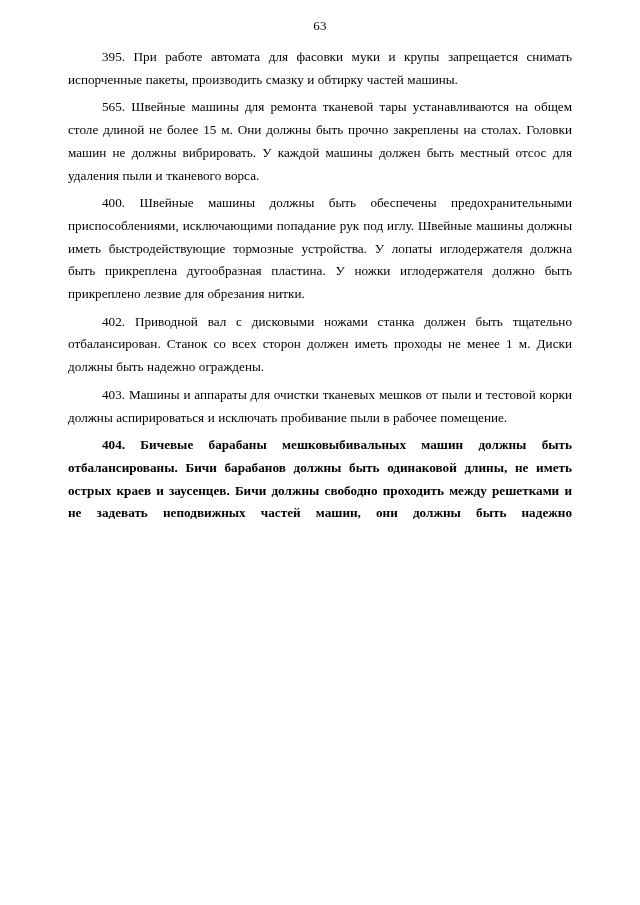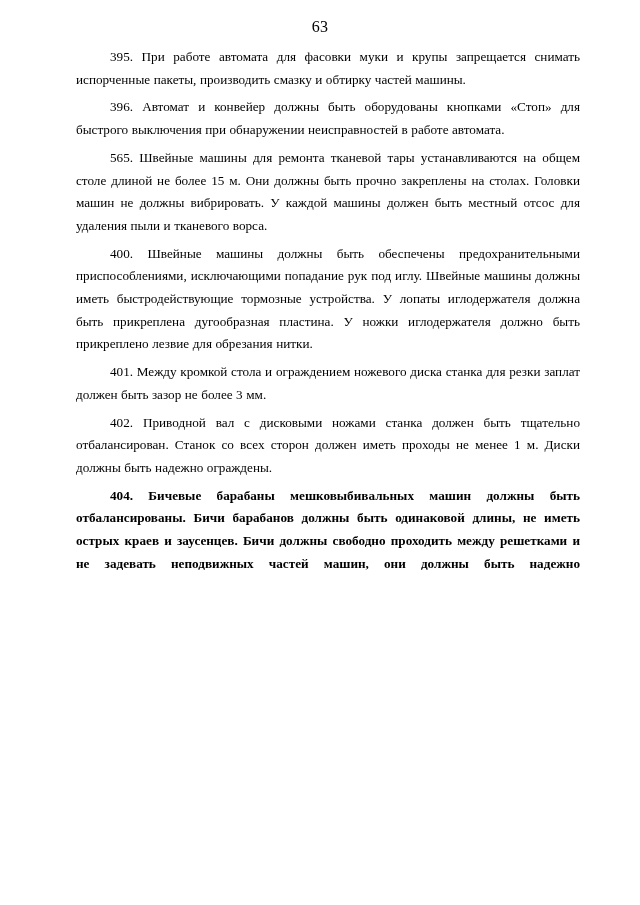--- a/index.html
+++ b/index.html
@@ -20,27 +20,27 @@
     height: 905px;
     box-sizing: border-box;
     padding: 0;
   }
   .page-number {
     position: absolute;
     top: 18px;
     left: 0;
     width: 640px;
     text-align: center;
-    font-size: 16px;
+    font-size: 13px;
     letter-spacing: 0.2px;
   }
   .content {
     position: absolute;
     top: 46px;
-    left: 76px;
+    left: 68px;
     width: 504px;
   }
   p.para {
     margin: 0 0 5px 0;
     font-size: 13.2px;
     line-height: 1.72;
     text-align: justify;
     text-align-last: left;
     text-indent: 34px;
     word-spacing: 0.2px;
@@ -53,21 +53,20 @@
 </style>
 </head>
 <body>
 
 <div class="page">
 
   <div class="page-number">63</div>
 
   <div class="content">
     <p class="para">395.  При работе автомата для фасовки муки и крупы запрещается снимать испорченные пакеты, производить смазку и обтирку частей машины.</p>
-    <p class="para">396.  Автомат и конвейер должны быть оборудованы кнопками «Стоп» для быстрого выключения при обнаружении неисправностей в работе автомата.</p>
     <p class="para">565.  Швейные машины для ремонта тканевой тары устанавливаются на общем столе длиной не более 15 м. Они должны быть прочно закреплены на столах. Головки машин не должны вибрировать. У каждой машины должен быть местный отсос для удаления пыли и тканевого ворса.</p>
     <p class="para">400.  Швейные машины должны быть обеспечены предохранительными приспособлениями, исключающими попадание рук под иглу. Швейные машины должны иметь быстродействующие тормозные устройства. У лопаты иглодержателя должна быть прикреплена дугообразная пластина. У ножки иглодержателя должно быть прикреплено лезвие для обрезания нитки.</p>
-    <p class="para">401.  Между кромкой стола и ограждением ножевого диска станка для резки заплат должен быть зазор не более 3 мм.</p>
     <p class="para">402.  Приводной вал с дисковыми ножами станка должен быть тщательно отбалансирован. Станок со всех сторон должен иметь проходы не менее 1 м. Диски должны быть надежно ограждены.</p>
+    <p class="para">403.  Машины и аппараты для очистки тканевых мешков от пыли и тестовой корки должны аспирироваться и исключать пробивание пыли в рабочее помещение.</p>
     <p class="para last">404.  Бичевые барабаны мешковыбивальных машин должны быть отбалансированы. Бичи барабанов должны быть одинаковой длины, не иметь острых краев и заусенцев. Бичи должны свободно проходить между решетками и не задевать неподвижных частей машин, они должны быть надежно</p>
   </div>
 
 </div>
 
 </body></html>

